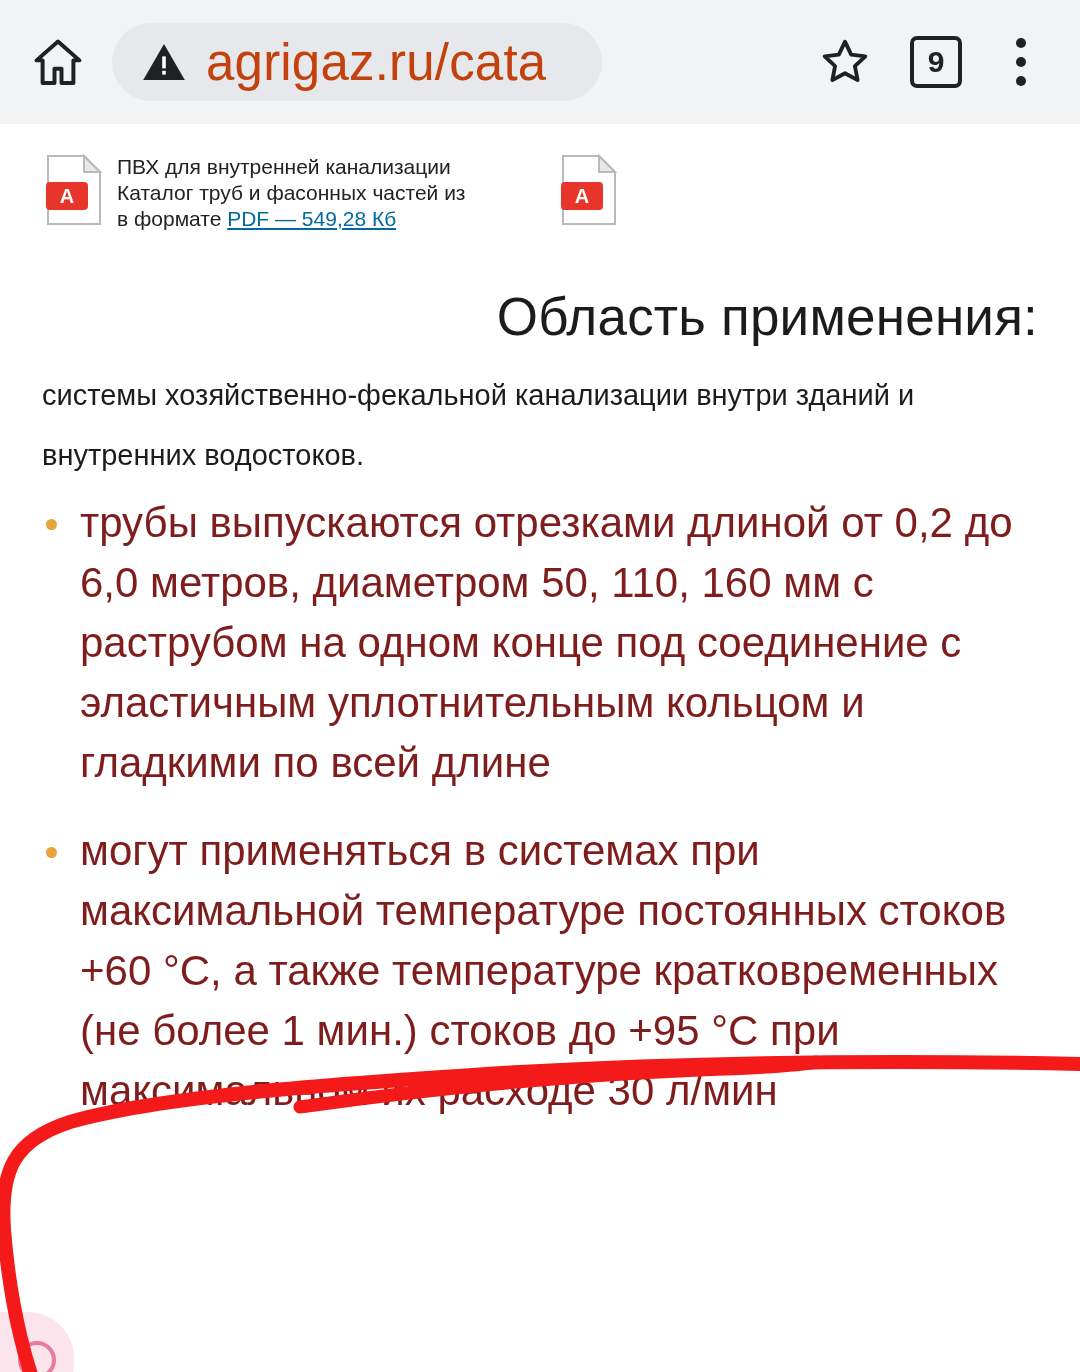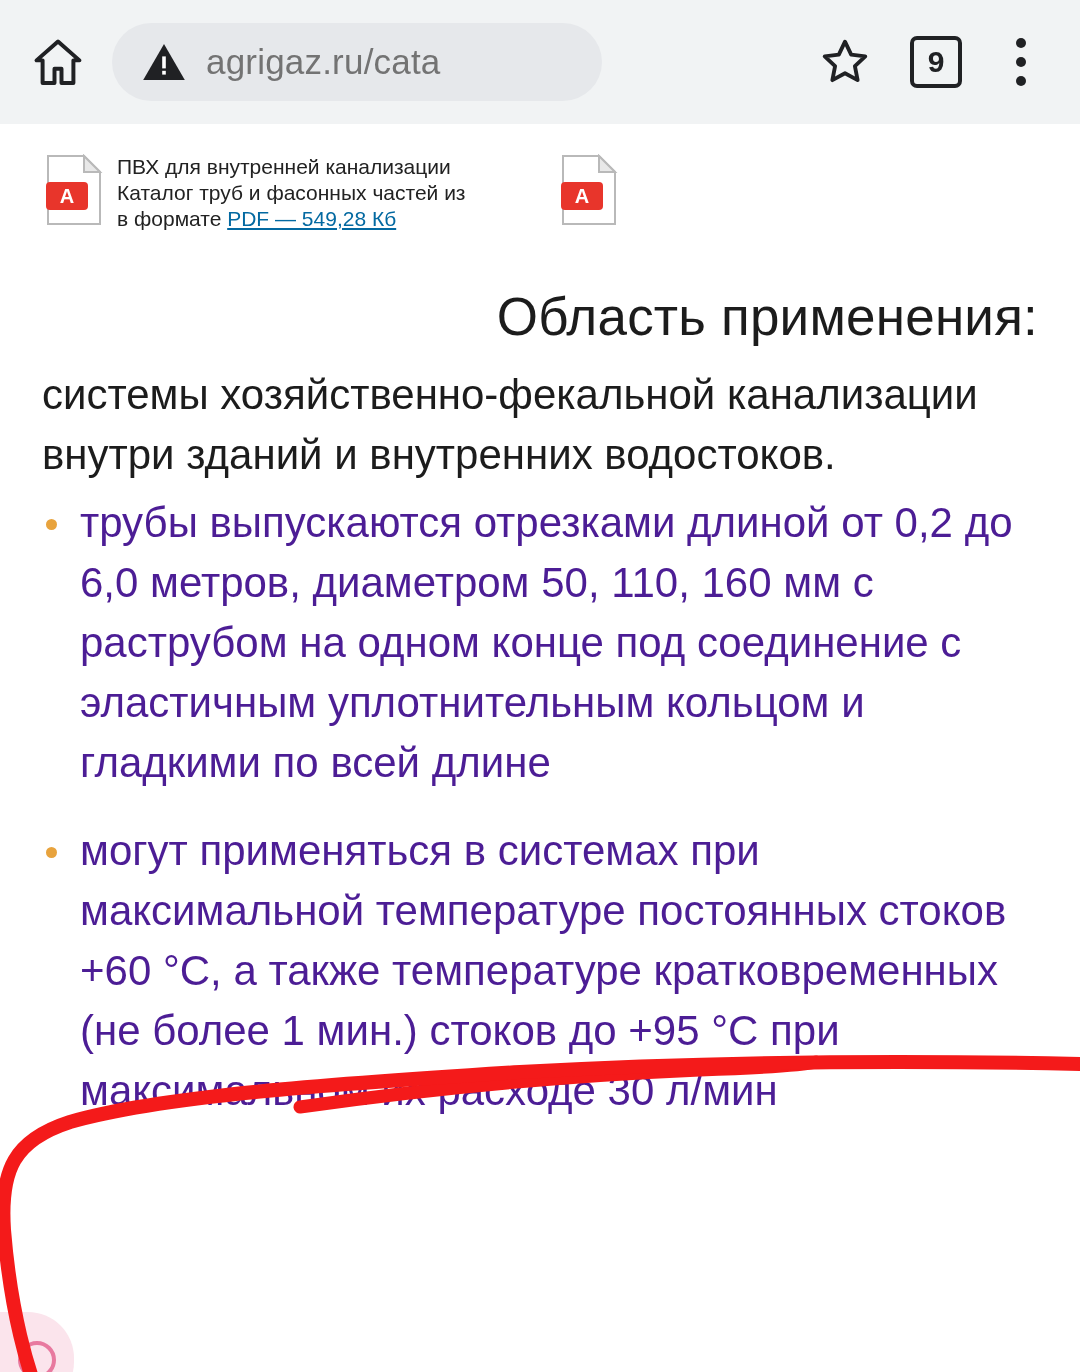--- a/index.html
+++ b/index.html
@@ -46,22 +46,22 @@
     box-sizing: border-box;
     min-width: 490px;
   }
   .omnibox .warn-icon {
     flex: 0 0 auto;
     margin-right: 18px;
     display: flex;
     align-items: center;
   }
   .omnibox .url {
-    font-size: 35px;
-    color: #737373;
+    font-size: 51px;
+    color: #c2410c;
     letter-spacing: 0.2px;
     white-space: nowrap;
     overflow: hidden;
   }
   .bar-right {
     display: flex;
     align-items: center;
     margin-left: auto;
   }
   .star-btn {
@@ -148,37 +148,37 @@
   }
   h2.section {
     font-size: 53px;
     font-weight: normal;
     margin: 54px 0 18px 0;
     color: #1c1c1c;
     letter-spacing: 0.2px;
     text-align: right;
   }
   .para {
-    font-size: 42px;
+    font-size: 29px;
     line-height: 60px;
     margin: 0;
     color: #1c1c1c;
   }
   ul.specs {
     list-style: none;
     margin: 8px 0 0 0;
     padding: 0;
   }
   ul.specs li {
     position: relative;
     padding-left: 38px;
     font-size: 42px;
     line-height: 60px;
     margin-bottom: 28px;
-    color: #4c1d95;
+    color: #7f1d1d;
   }
   ul.specs li::before {
     content: "";
     position: absolute;
     left: 4px;
     top: 26px;
     width: 11px;
     height: 11px;
     border-radius: 50%;
     background: #e8a33d;

